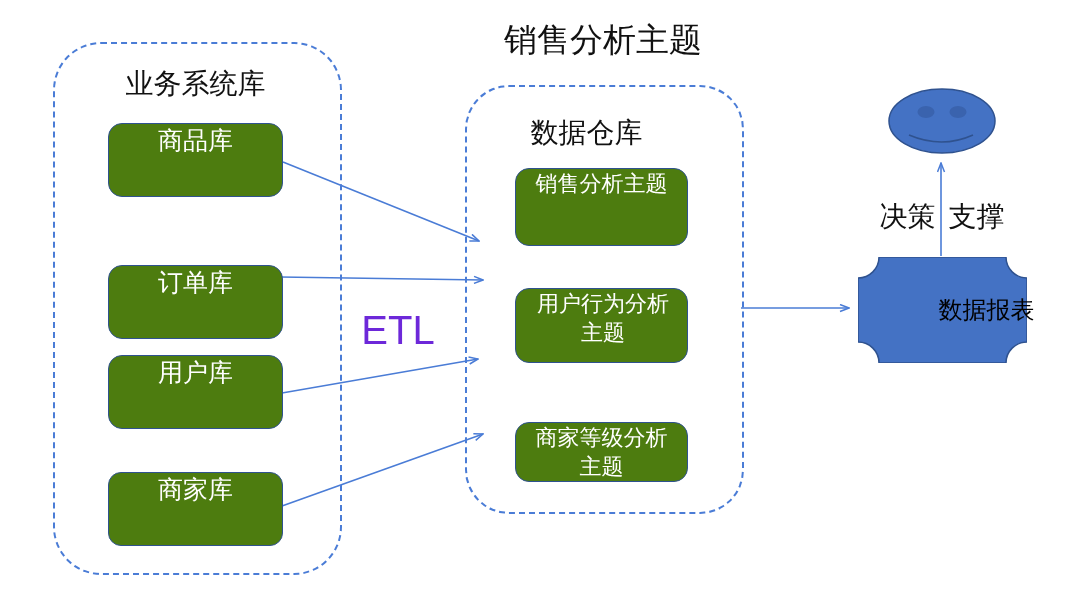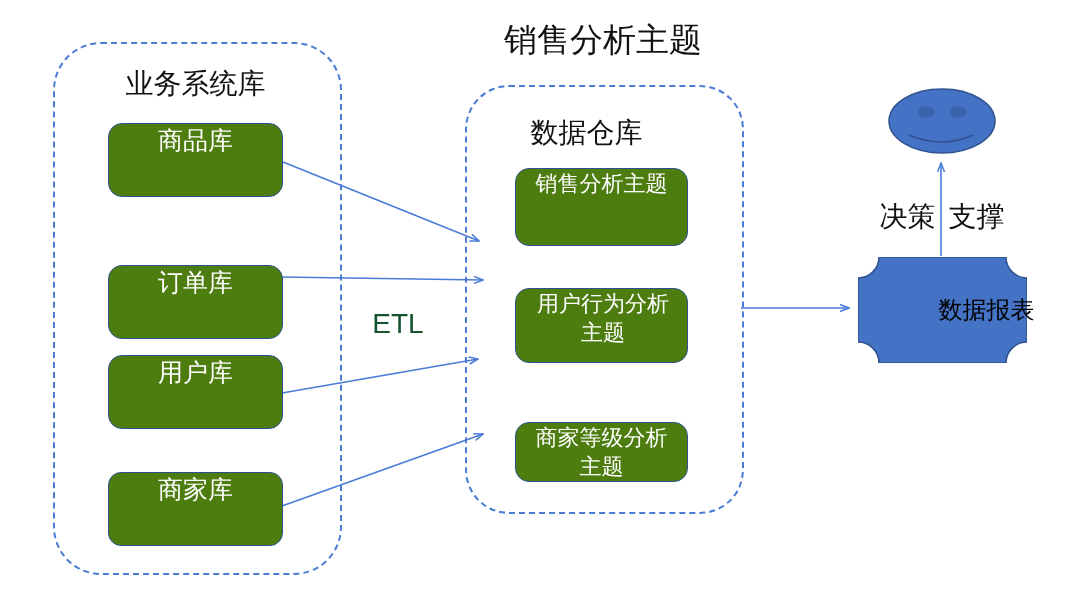--- a/index.html
+++ b/index.html
@@ -51,21 +51,21 @@
   .n-order    { top: 240px; margin-top: 25px; }
   .n-user     { top: 355px; }
   .n-merchant { top: 472px; border-radius: 13px; }
   .node-mid { left: 515px; width: 173px; font-size: 22px; line-height: 1.32; padding: 0 15px; }
   .m-sales    { top: 168px; height: 78px; }
   .m-behavior { top: 288px; height: 75px; padding-left: 18px; }
   .m-grade    { top: 402px; height: 60px; margin-top: 20px; }
   .etl-label {
     left: 343px; top: 308px; width: 110px;
     text-align: center;
-    font-size: 28px; color: #14532d;
+    font-size: 40px; color: #6d28d9;
   }
   .arrow-layer { left: 0; top: 0; width: 1080px; height: 599px; pointer-events: none; }
   .plaque-wrap { left: 858px; top: 257px; width: 169px; height: 106px; }
   .plaque-label {
     left: 902px; top: 257px; width: 169px; height: 106px;
     display: flex; align-items: center; justify-content: center;
     color: #000000; font-size: 24px;
   }
   .smiley-wrap { left: 887px; top: 86px; width: 112px; height: 72px; }
   .decision {

